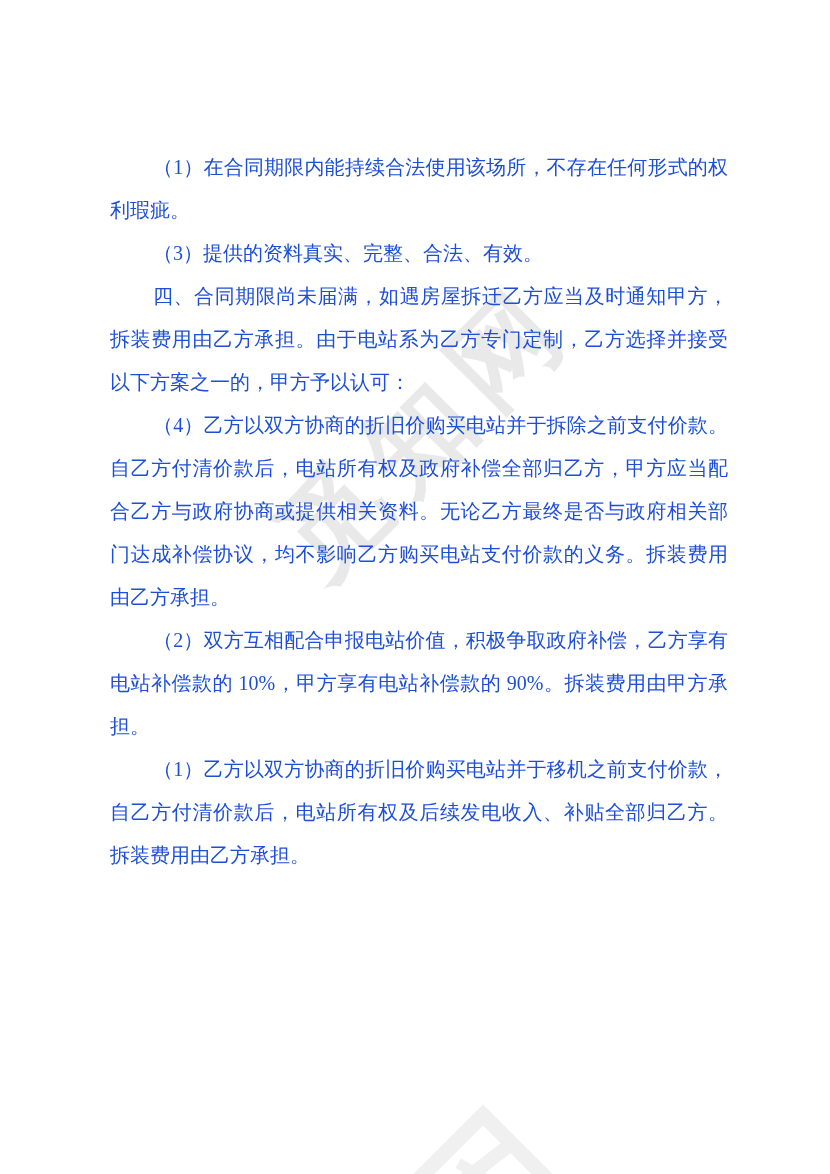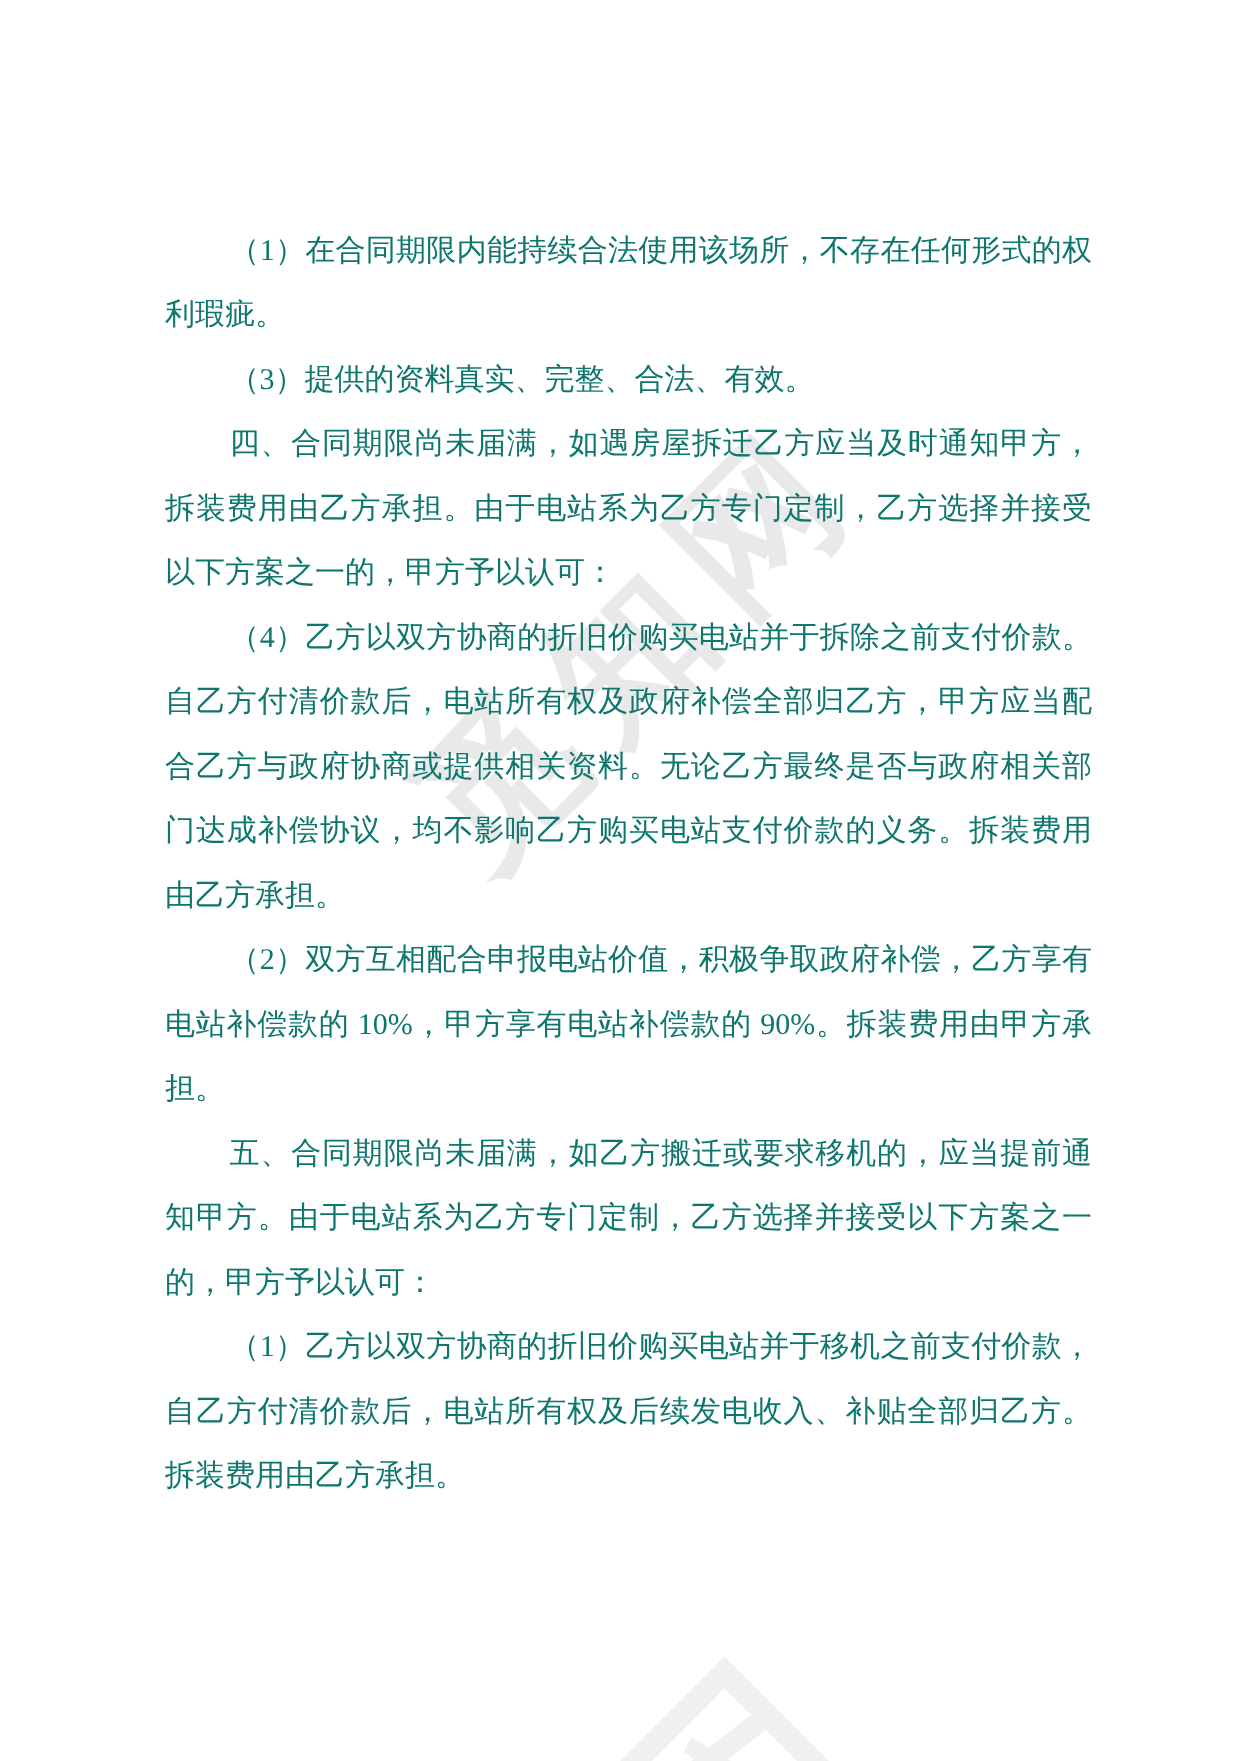--- a/index.html
+++ b/index.html
@@ -44,21 +44,21 @@
   }
   .content {
     position: absolute;
     left: 110px;
     top: 146px;
     width: 618px;
     z-index: 1;
     font-family: "Liberation Serif", serif;
     font-size: 20px;
     line-height: 43px;
-    color: #0f766e;
+    color: #1d4ed8;
     text-align: justify;
     text-justify: inter-ideograph;
   }
   .content p {
     margin: 0;
     padding: 0;
     text-indent: 2.15em;
   }
 </style>
 </head>
@@ -73,17 +73,16 @@
     <path d="M138,44 L94,78" fill="none" stroke="#f0f0f0" stroke-width="14" stroke-linecap="square"></path>
     <path d="M90,66 L114,80" fill="none" stroke="#f0f0f0" stroke-width="11" stroke-linecap="square"></path>
   </svg>
 
   <div class="content">
     <p>（1）在合同期限内能持续合法使用该场所，不存在任何形式的权利瑕疵。</p>
     <p>（3）提供的资料真实、完整、合法、有效。</p>
     <p>四、合同期限尚未届满，如遇房屋拆迁乙方应当及时通知甲方，拆装费用由乙方承担。由于电站系为乙方专门定制，乙方选择并接受以下方案之一的，甲方予以认可：</p>
     <p>（4）乙方以双方协商的折旧价购买电站并于拆除之前支付价款。自乙方付清价款后，电站所有权及政府补偿全部归乙方，甲方应当配合乙方与政府协商或提供相关资料。无论乙方最终是否与政府相关部门达成补偿协议，均不影响乙方购买电站支付价款的义务。拆装费用由乙方承担。</p>
     <p>（2）双方互相配合申报电站价值，积极争取政府补偿，乙方享有电站补偿款的 10%，甲方享有电站补偿款的 90%。拆装费用由甲方承担。</p>
-    <p>五、合同期限尚未届满，如乙方搬迁或要求移机的，应当提前通知甲方。由于电站系为乙方专门定制，乙方选择并接受以下方案之一的，甲方予以认可：</p>
     <p>（1）乙方以双方协商的折旧价购买电站并于移机之前支付价款，自乙方付清价款后，电站所有权及后续发电收入、补贴全部归乙方。拆装费用由乙方承担。</p>
   </div>
 
 </div>
 
 </body></html>

